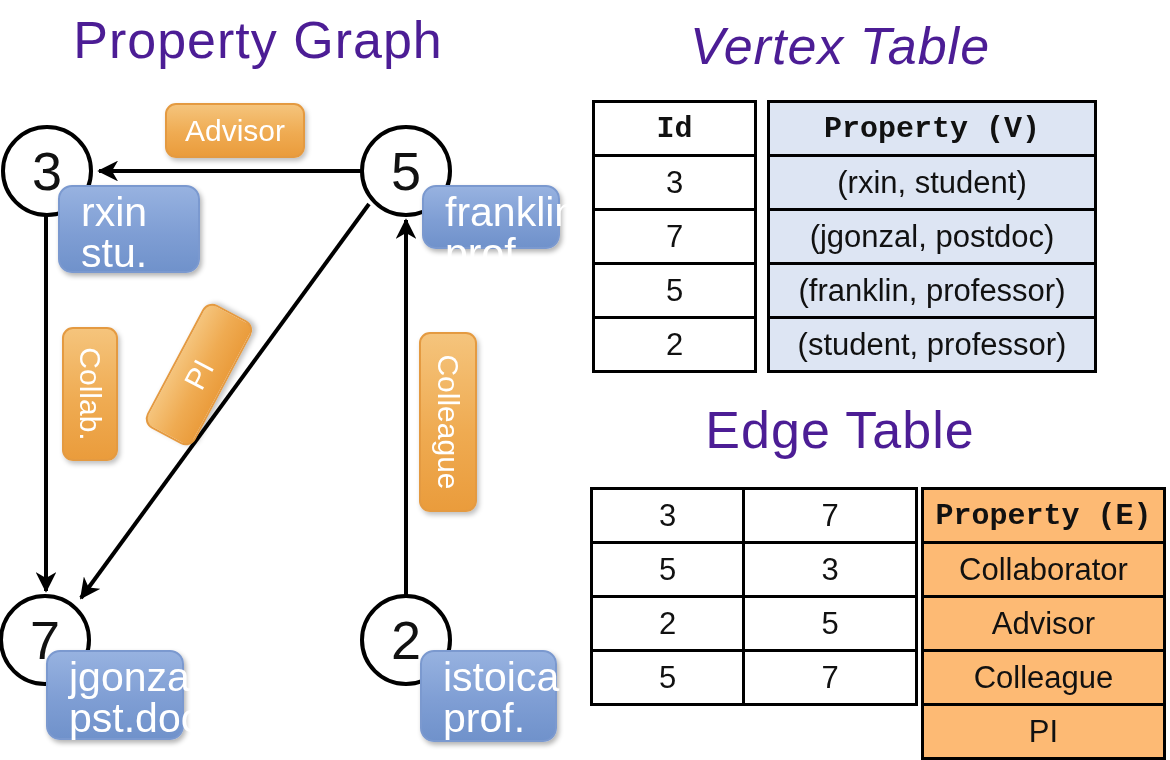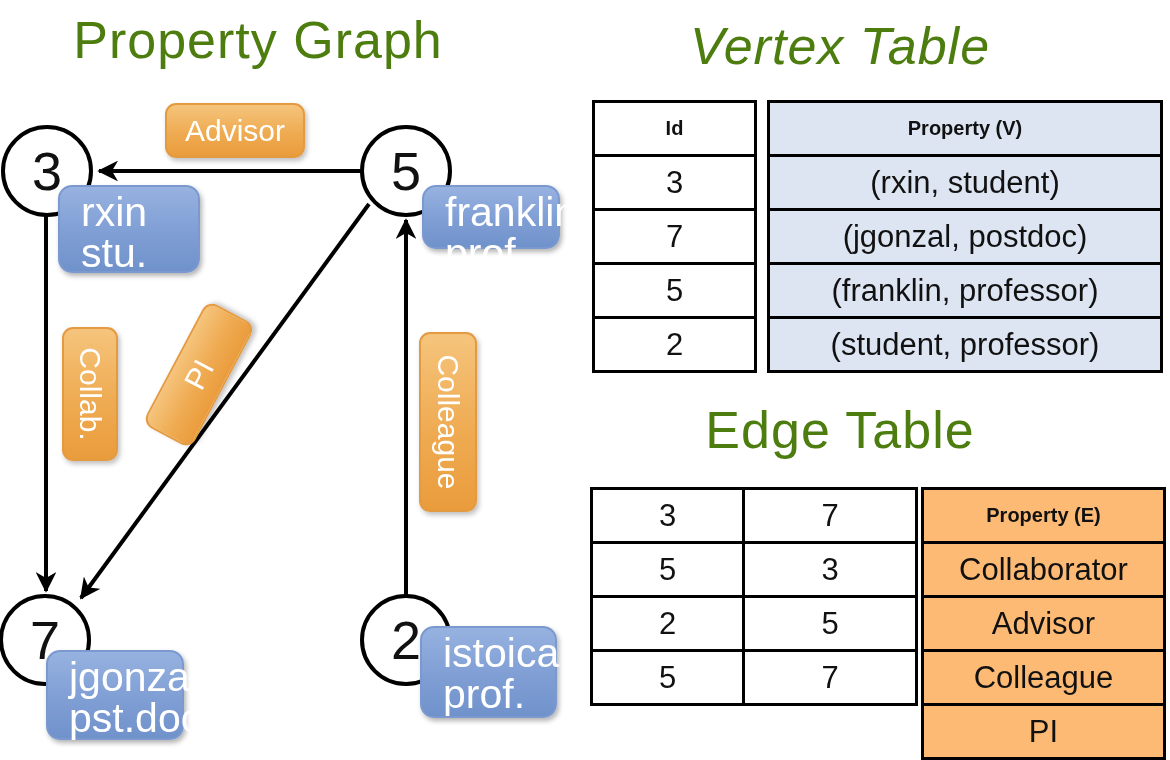--- a/index.html
+++ b/index.html
@@ -11,21 +11,21 @@
     background: #ffffff;
     overflow: hidden;
   }
 
   
   .big-title {
     position: absolute;
     transform: translateX(-50%);
     font-size: 52px;
     letter-spacing: 1px;
-    color: #4d7c0f;
+    color: #4c1d95;
     white-space: nowrap;
   }
 
   
   .node {
     position: absolute;
     box-sizing: border-box;
     width: 92px; height: 92px;
     border: 4px solid #000;
     border-radius: 50%;
@@ -79,21 +79,21 @@
     border: 3px solid #000;
     text-align: center;
     vertical-align: middle;
     padding: 0;
     height: 51px;
     font-size: 31px;
     background: #fff;
     overflow: hidden;
     white-space: nowrap;
   }
-  .ui-table th { font-size: 20px; font-weight: bold; }
+  .ui-table th { font-size: 30px; font-weight: bold; font-family: Liberation Mono, monospace; }
   .ui-table td.shade-blue, .ui-table th.shade-blue { background: #dde5f3; }
   .ui-table td.shade-tan,  .ui-table th.shade-tan  { background: #fdba74; margin-top: 48px; }
 </style>
 </head>
 <body>
 
 <div id="stage">
 
   <div class="big-title" style="left:258px; top:10px;">Property Graph</div>
 
@@ -143,21 +143,21 @@
     <span>stu.</span>
   </div>
   <div class="prop-box" style="left:422px; top:185px; width:138px; height:64px;">
     <span>franklin,</span>
     <span>prof.</span>
   </div>
   <div class="prop-box" style="left:46px; top:650px; width:138px; height:90px;">
     <span>jgonzal,</span>
     <span>pst.doc.</span>
   </div>
-  <div class="prop-box" style="left:420px; top:626px; width:137px; height:92px;">
+  <div class="prop-box" style="left:420px; top:650px; width:137px; height:92px;">
     <span>istoica</span>
     <span>prof.</span>
   </div>
 
   <div class="big-title" style="left:840px; top:16px;font-style:italic;">Vertex Table</div>
 
   <table class="ui-table" style="left:592px; top:100px; width:165px;">
     <tbody>
         <tr>
           <th>Id</th>
@@ -170,21 +170,21 @@
         </tr>
     <tr>
           <td>5</td>
         </tr>
     <tr>
           <td>2</td>
         </tr>
   </tbody>
     </table>
 
-  <table class="ui-table" style="left:767px; top:100px; width:396px;">
+  <table class="ui-table" style="left:767px; top:100px; width:330px;">
     <tbody>
         <tr>
           <th class="shade-blue">Property (V)</th>
         </tr>
     <tr>
           <td class="shade-blue">(rxin, student)</td>
         </tr>
     <tr>
           <td class="shade-blue">(jgonzal, postdoc)</td>
         </tr>

